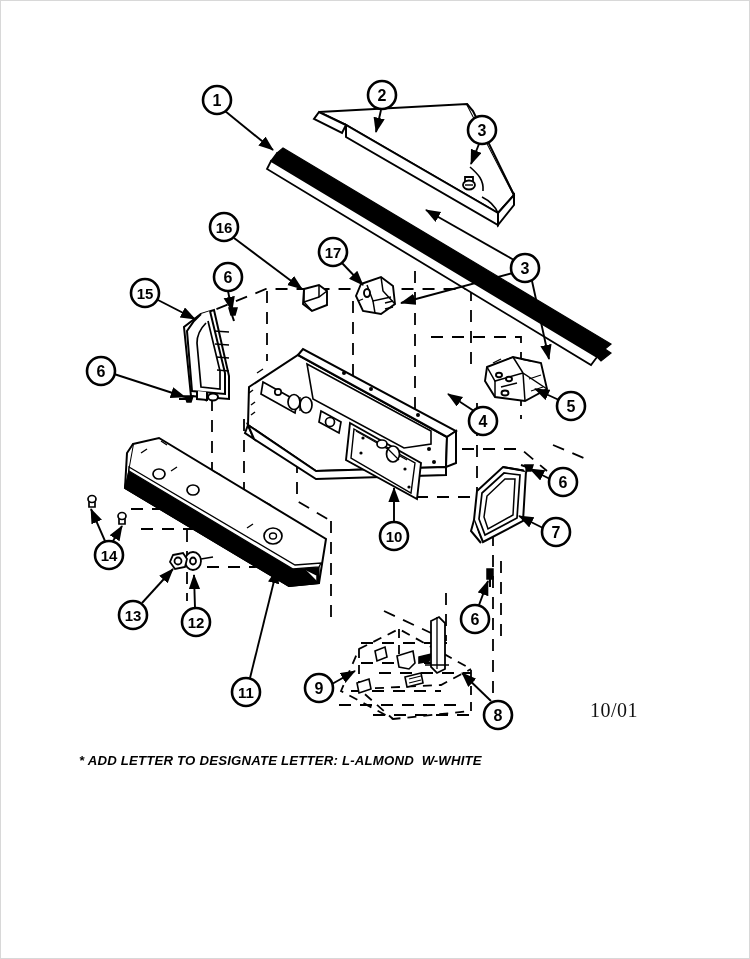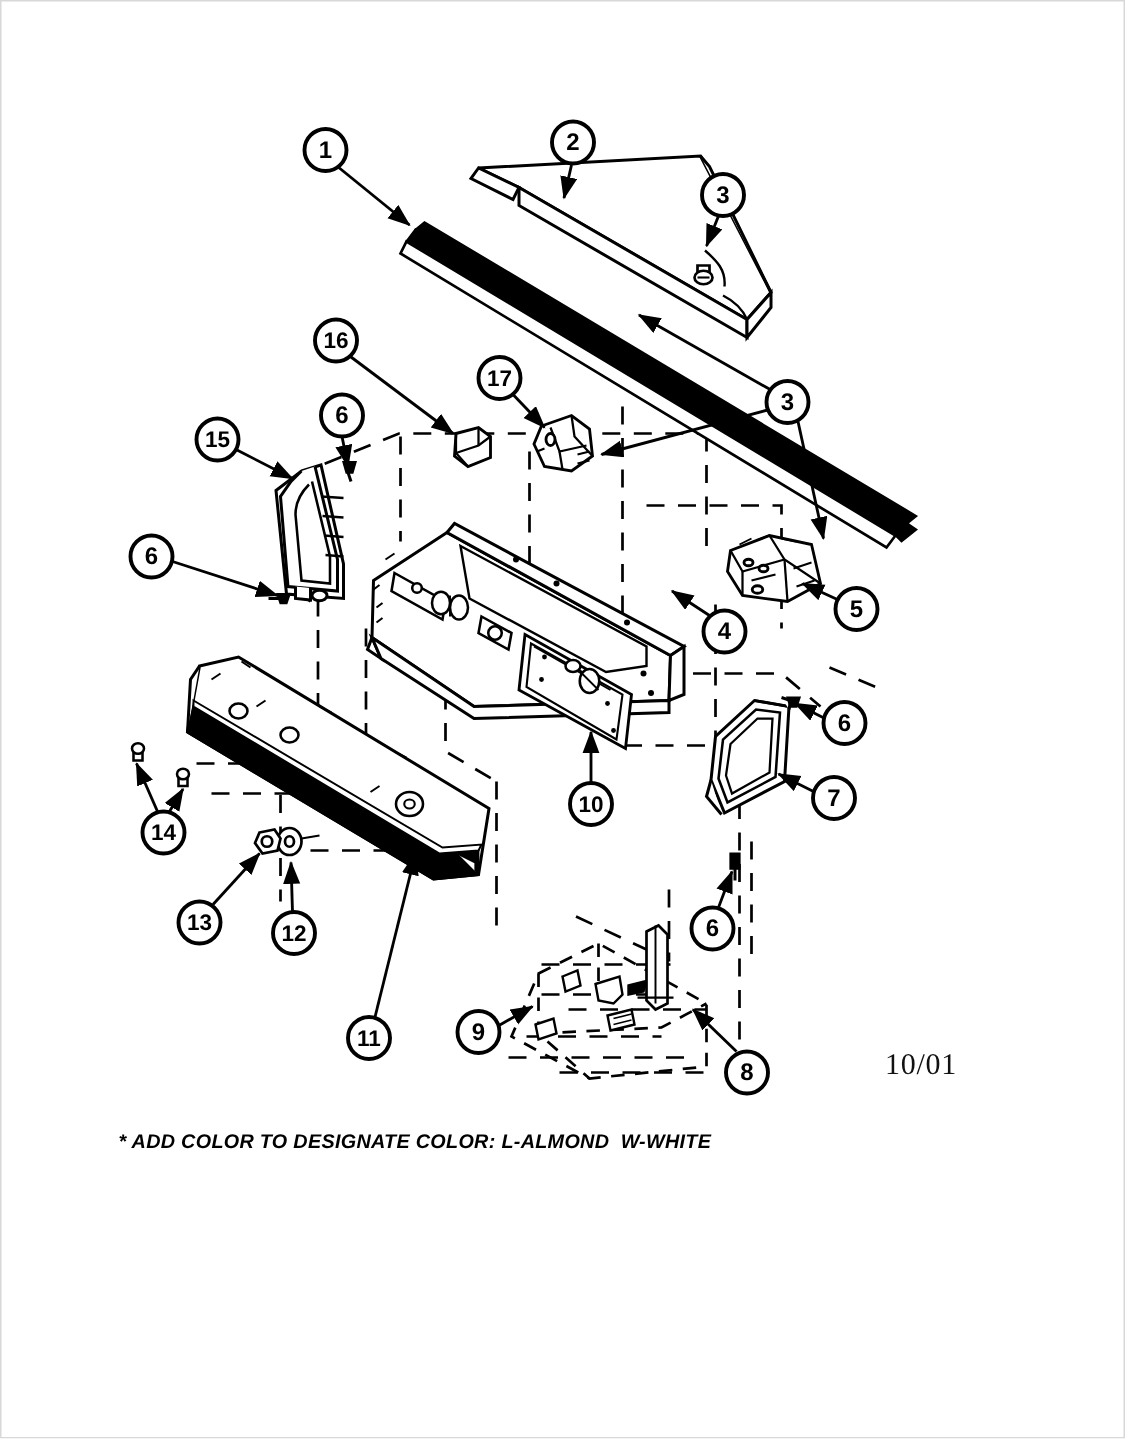--- a/index.html
+++ b/index.html
@@ -397,17 +397,17 @@
           <text class="callout-num" x="223" y="226.5" font-size="15">16</text>
         </g>
         <g>
           <circle cx="332" cy="251" r="14" fill="#ffffff" stroke="#000000" stroke-width="2.6"></circle>
           <text class="callout-num" x="332" y="251.5" font-size="15">17</text>
         </g>
       </g>
 
   </svg>
 
-  <div class="footnote">* ADD COLOR TO DESIGNATE COLOR: L-ALMOND  W-WHITE</div>
+  <div class="footnote">* ADD LETTER TO DESIGNATE LETTER: L-ALMOND  W-WHITE</div>
 
   <div class="datestamp">10/01</div>
 
 </div>
 
 </body></html>

